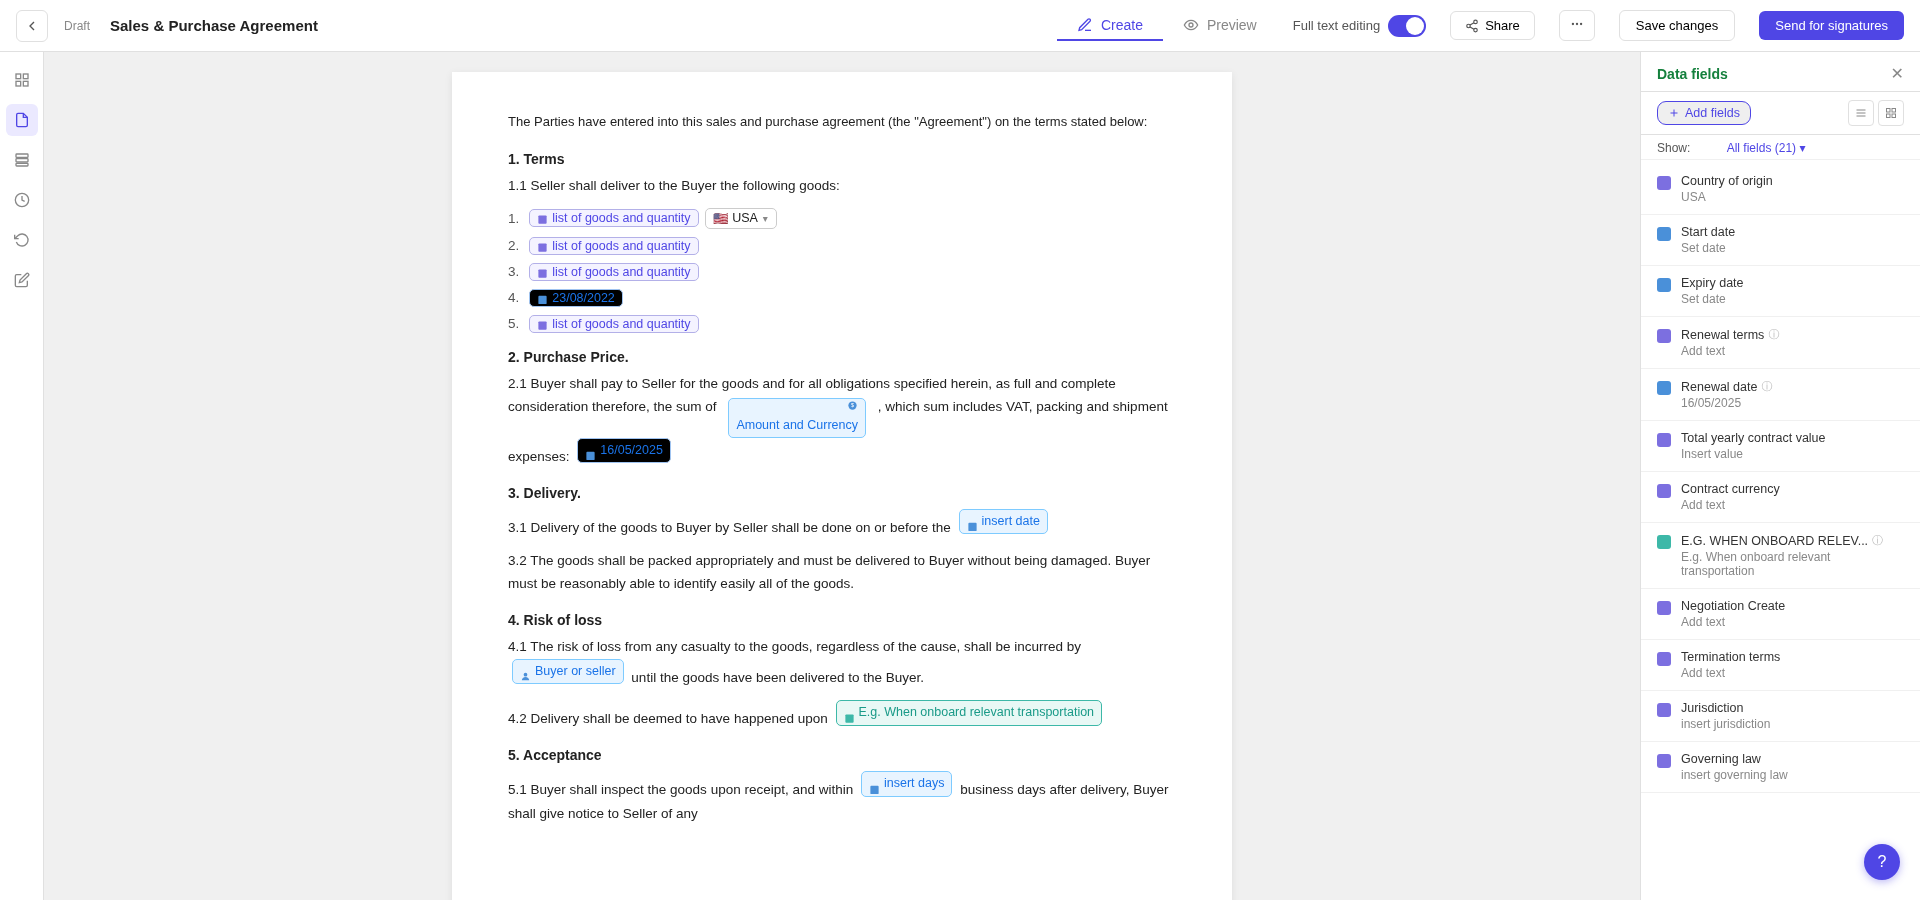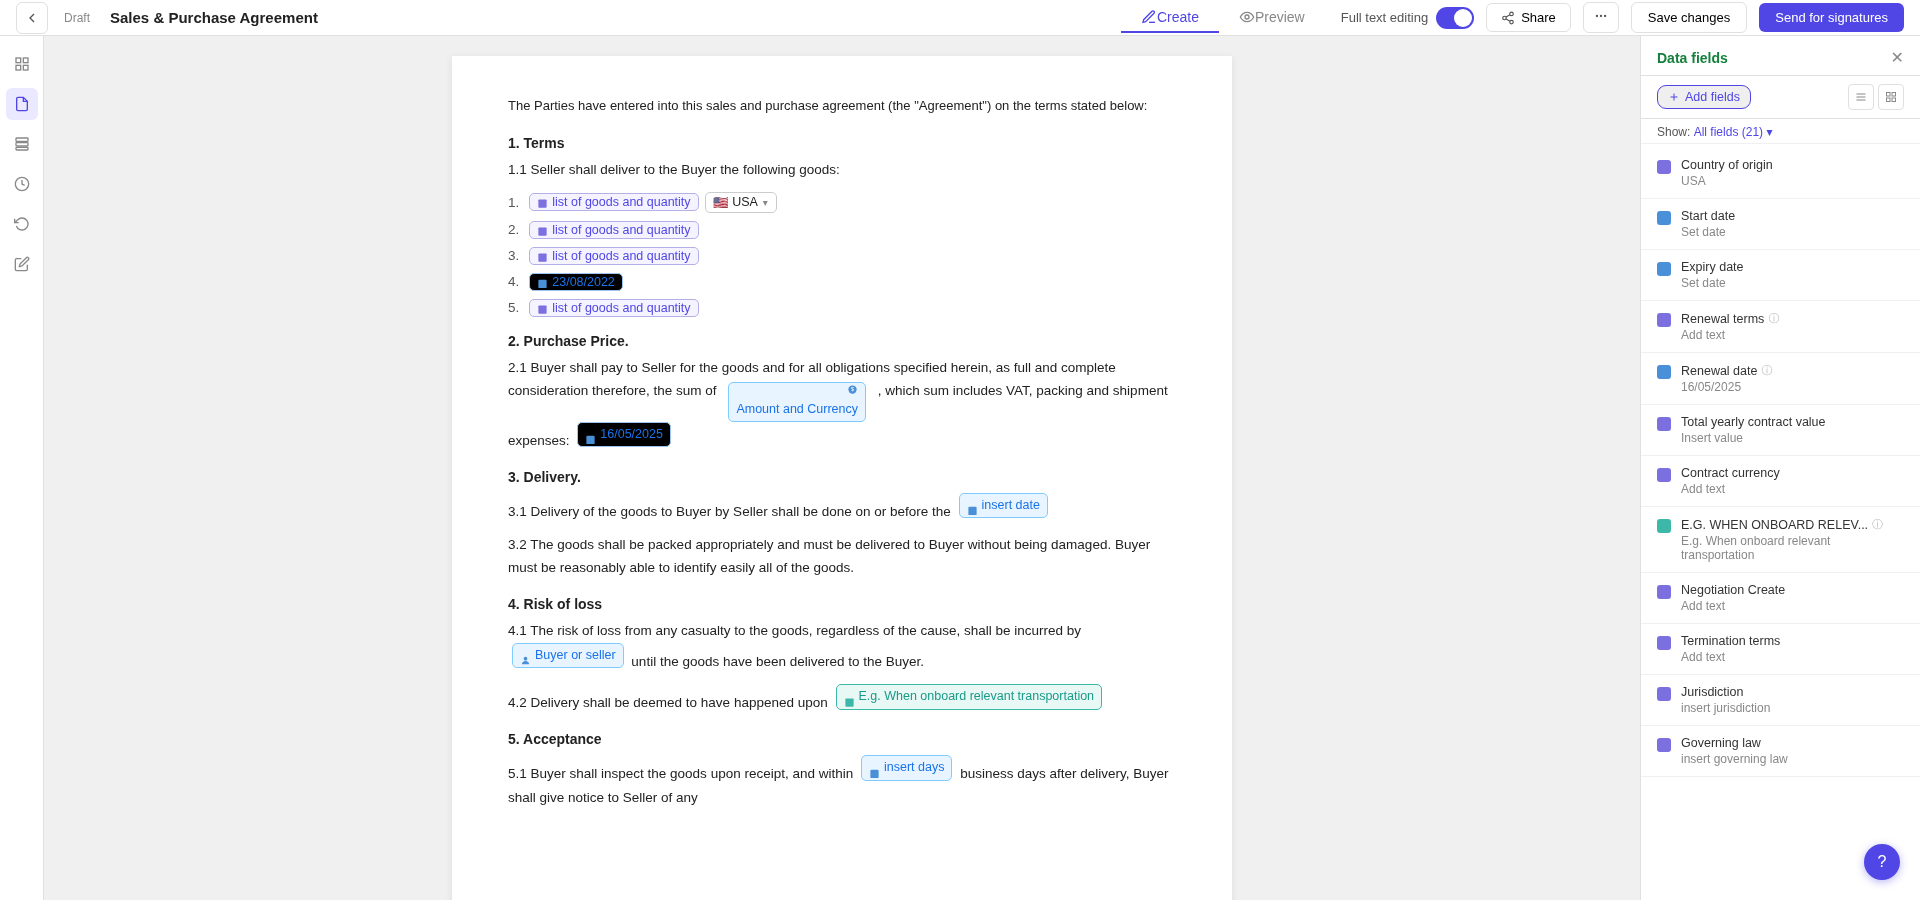--- a/index.html
+++ b/index.html
@@ -1,30 +1,30 @@
 <!DOCTYPE html>
 <html><head>
   <meta charset="utf-8">
   <style>
     * { box-sizing: border-box; margin: 0; padding: 0; }
     body { font-family: -apple-system, BlinkMacSystemFont, 'Segoe UI', sans-serif; font-size: 14px; background: #f5f5f5; color: #222; height: 900px; overflow: hidden; display: flex; flex-direction: column; }
 
     
     .topbar {
       display: flex; align-items: center; background: #fff; border-bottom: 1px solid #e0e0e0;
-      height: 36px; padding: 0 16px; gap: 16px; flex-shrink: 0; z-index: 10;
+      height: 52px; padding: 0 16px; gap: 16px; flex-shrink: 0; z-index: 10;
     }
     .topbar-back { width: 32px; height: 32px; border-radius: 6px; border: 1px solid #e0e0e0; display: flex; align-items: center; justify-content: center; cursor: pointer; background: #fff; }
     .topbar-draft { font-size: 12px; color: #888; margin-right: 4px; }
     .topbar-title { font-size: 15px; font-weight: 600; color: #222; flex: 1; }
     .topbar-tabs { display: flex; gap: 0; align-items: center; margin: 0 auto; }
-    .topbar-tab { display: flex; align-items: center; gap: 0; padding: 6px 20px; font-size: 14px; cursor: pointer; border-bottom: 2px solid transparent; color: #888; }
+    .topbar-tab { display: flex; align-items: center; gap: 8px; padding: 6px 20px; font-size: 14px; cursor: pointer; border-bottom: 2px solid transparent; color: #888; }
     .topbar-tab.active { color: #4f46e5; border-bottom: 2px solid #4f46e5; }
     .topbar-tab svg { width: 16px; height: 16px; }
-    .topbar-actions { display: flex; align-items: center; gap: 12px; }
+    .topbar-actions { display: flex; align-items: center; gap: 24px; }
     .toggle-row { display: flex; align-items: center; gap: 8px; font-size: 13px; color: #555; }
     .toggle { width: 38px; height: 22px; background: #4f46e5; border-radius: 11px; position: relative; cursor: pointer; }
     .toggle-knob { width: 18px; height: 18px; background: #fff; border-radius: 50%; position: absolute; top: 2px; right: 2px; }
     .btn-share { background: #fff; border: 1px solid #e0e0e0; border-radius: 6px; padding: 6px 14px; font-size: 13px; cursor: pointer; display: flex; align-items: center; gap: 6px; }
     .btn-more { background: #fff; border: 1px solid #e0e0e0; border-radius: 6px; padding: 6px 10px; cursor: pointer; }
     .btn-save { background: #fff; border: 1px solid #e0e0e0; border-radius: 6px; padding: 7px 16px; font-size: 13px; font-weight: 500; cursor: pointer; }
     .btn-send { background: #4f46e5; color: #fff; border: none; border-radius: 6px; padding: 7px 16px; font-size: 13px; font-weight: 500; cursor: pointer; }
 
     
     .main { display: flex; flex: 1; overflow: hidden; }
@@ -346,21 +346,21 @@
                 <rect x="14" y="3" width="7" height="7"></rect>
                 <rect x="3" y="14" width="7" height="7"></rect>
                 <rect x="14" y="14" width="7" height="7"></rect>
               </svg>
           </div>
         </div>
       </div>
     </div>
     <div style="padding: 6px 16px 4px; font-size:12px; color:#555; border-bottom:1px solid #f0f0f0;">
       <span>Show:</span>
-      <span style="color:#4f46e5; font-weight:500; cursor:pointer;">
+      <span style="color:#4f46e5; font-weight:500; cursor:pointer;margin-left:33px;">
         <span>All fields</span>
         <span>(21)</span>
         <span> ▾</span>
       </span>
     </div>
     <div class="fields-list">
 
       <div class="field-item">
         <div class="field-dot fd-purple"></div>
         <div class="field-content">

